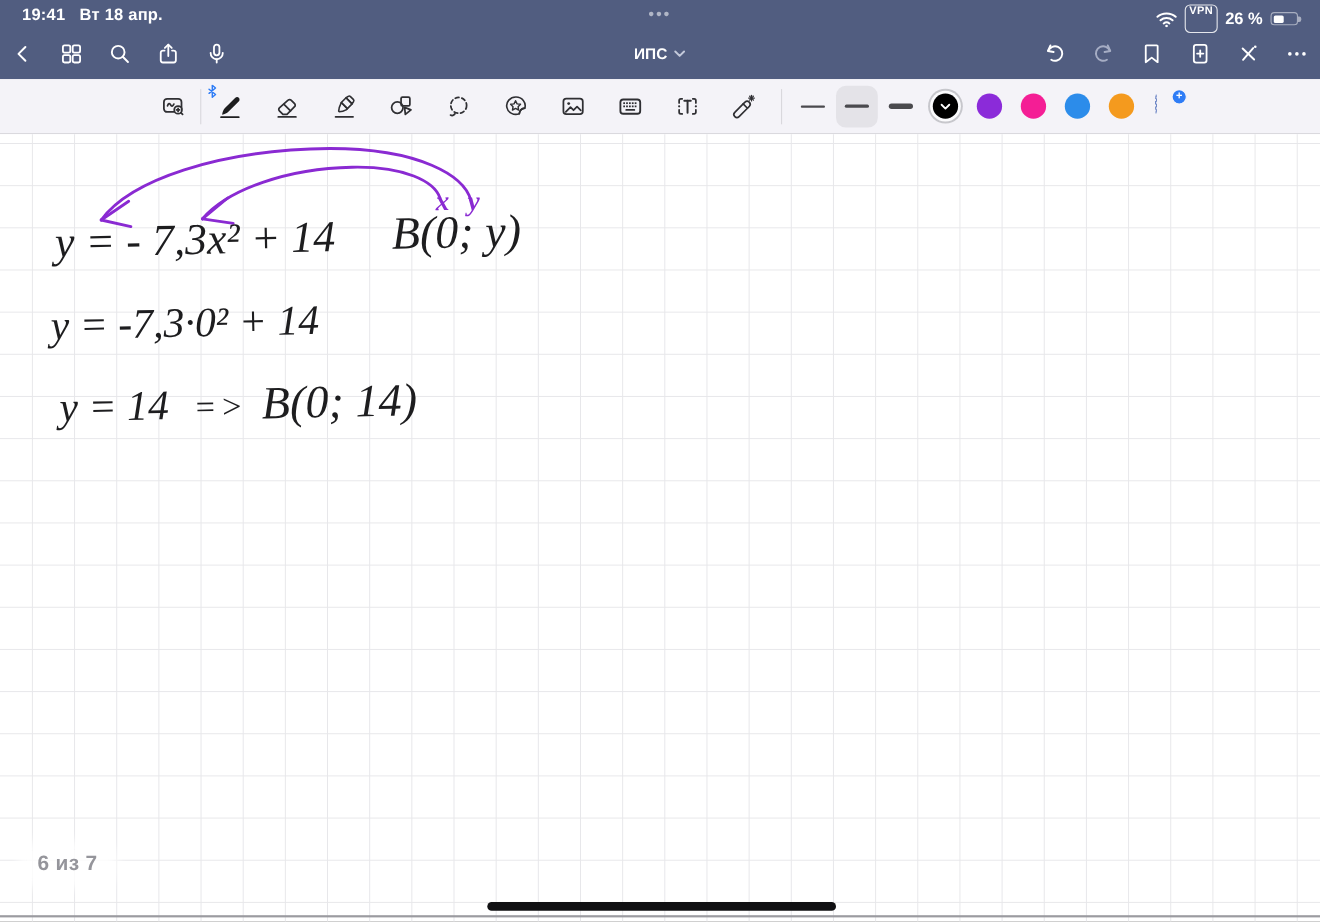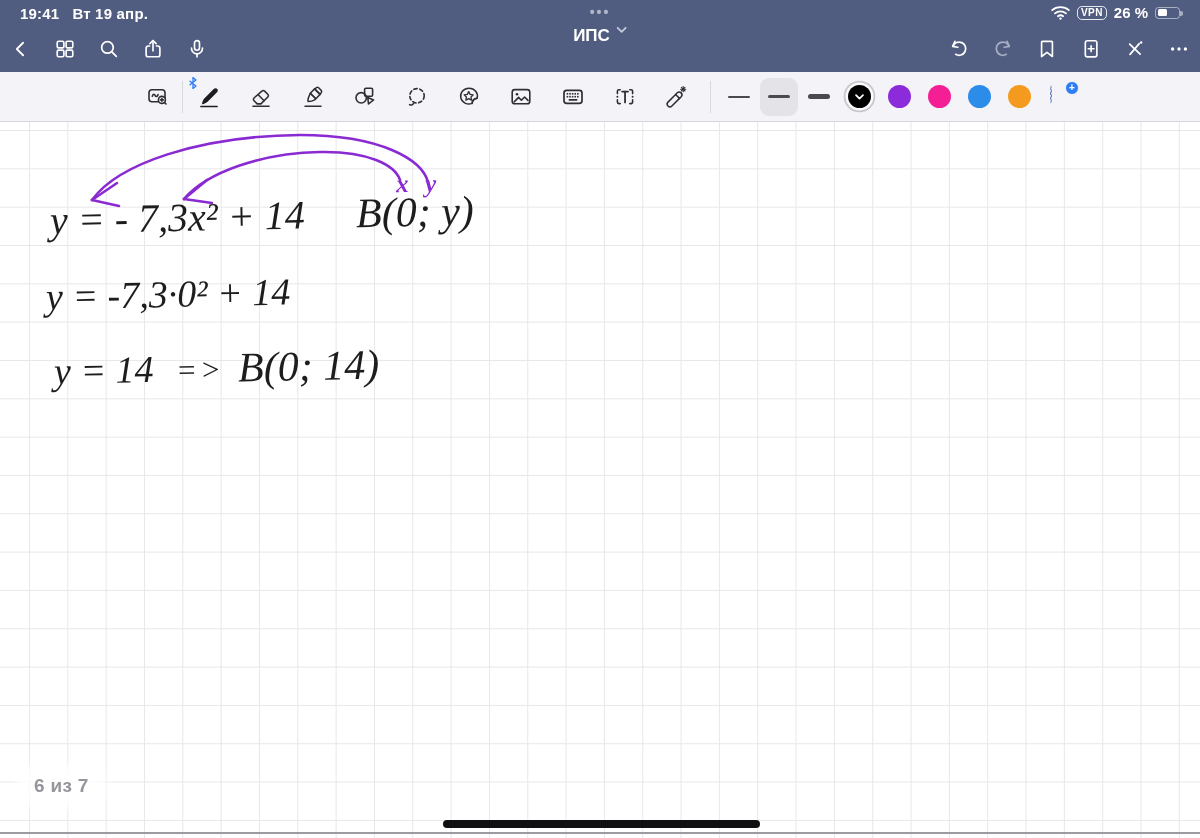--- a/index.html
+++ b/index.html
@@ -8,30 +8,30 @@
     position:relative; width:1200px; height:838px; overflow:hidden;
     background:#fff; font-family:"Liberation Sans", sans-serif;
     -webkit-font-smoothing:antialiased;
   }
   
   .topbar { position:absolute; top:0; left:0; width:1200px; height:72px; background:#515d80; color:#fff; }
   .statusbar { position:absolute; top:0; left:0; right:0; height:26px; }
   .sb-left { position:absolute; left:20px; top:5px; display:flex; gap:13px; font-size:15px; font-weight:700; letter-spacing:.2px; }
   .sb-center { position:absolute; left:50%; top:4px; transform:translateX(-50%); color:rgba(255,255,255,.55); font-size:14px; letter-spacing:2px; font-weight:700; }
   .sb-right { position:absolute; right:16px; top:4px; display:flex; align-items:center; gap:7px; font-size:15px; font-weight:600; }
-  .vpn-pill { border:1.5px solid rgba(255,255,255,.85); border-radius:5px; font-size:10px; font-weight:700; padding:0px 3px 0; letter-spacing:.4px; line-height:12px; }
+  .vpn-pill { border:1.5px solid rgba(255,255,255,.85); border-radius:5px; font-size:10px; font-weight:700; padding:0px 3px 12px; letter-spacing:.4px; line-height:12px; }
   .batt { position:relative; width:25px; height:12px; border:1px solid rgba(255,255,255,.5); border-radius:3.5px; margin-right:4px; }
   .batt-fill { position:absolute; left:1.5px; top:1.5px; bottom:1.5px; background:#fff; border-radius:1.5px; }
   .batt-nub { position:absolute; right:-3.6px; top:3px; width:2.4px; height:5px; background:rgba(255,255,255,.5); border-radius:0 2px 2px 0; }
   .navbar { position:absolute; top:26px; left:0; right:0; height:46px; }
   .nav-left { position:absolute; left:10px; top:0; height:100%; display:flex; align-items:center; gap:22px; }
   .nav-right { position:absolute; right:10px; top:0; height:100%; display:flex; align-items:center; gap:22px; }
   .nav-btn { width:22px; height:22px; display:flex; align-items:center; justify-content:center; color:#fff; }
   .nav-btn.dim { color:#a6adc4; }
-  .nav-title { position:absolute; left:50%; top:0; height:100%; transform:translateX(-50%); display:flex; align-items:flex-start; gap:6px; font-size:17px; font-weight:700; }
+  .nav-title { position:absolute; left:50%; top:0; height:100%; transform:translateX(-50%); display:flex; align-items:center; gap:6px; font-size:14px; font-weight:700; }
   .nav-title .chev { color:#c3c9da; display:flex; }
   
   .toolbar { position:absolute; top:72px; left:0; width:1200px; height:50px; background:#f4f3f8; border-bottom:1px solid #d7d6db; }
   .tools { position:absolute; left:134px; top:0; height:49px; display:flex; align-items:center; color:#2f2f33; }
   .tool { width:52px; height:49px; display:flex; align-items:center; justify-content:center; position:relative; }
   .tool:first-child { width:48px; }
   .tb-divider { width:1px; height:32px; background:#d9d8dd; }
   .right-tools { position:absolute; left:710px; top:0; height:49px; display:flex; align-items:center; }
   .right-tools .tb-divider { margin-right:8px; }
   .slot { width:40px; height:49px; display:flex; align-items:center; justify-content:center; position:relative; }
@@ -72,21 +72,21 @@
 </style>
 </head>
 <body>
 
 <div class="screen">
 
   <div class="topbar">
     <div class="statusbar">
       <div class="sb-left">
         <span>19:41</span>
-        <span>Вт 19 апр.</span>
+        <span>Вт 18 апр.</span>
       </div>
       <div class="sb-center">•••</div>
       <div class="sb-right">
         <span>
           <svg width="19" height="15" viewBox="0 0 19 15" fill="none" stroke="#fff" stroke-width="1.8" stroke-linecap="round">
             <path d="M1.2 5.2 C5.6 1.2 13.4 1.2 17.8 5.2"></path>
             <path d="M4 8.4 C7.1 5.7 11.9 5.7 15 8.4"></path>
             <path d="M6.9 11.3 C8.5 10 10.5 10 12.1 11.3"></path>
             <circle cx="9.5" cy="13.6" r="1.2" fill="#fff" stroke="none"></circle>
           </svg>

